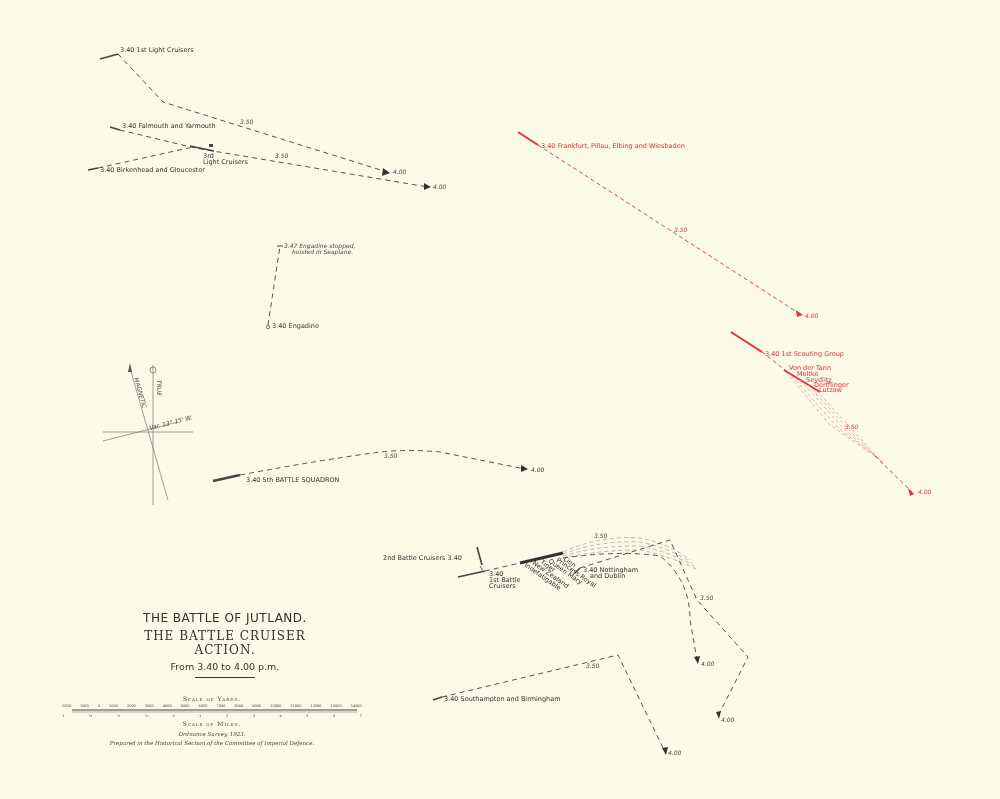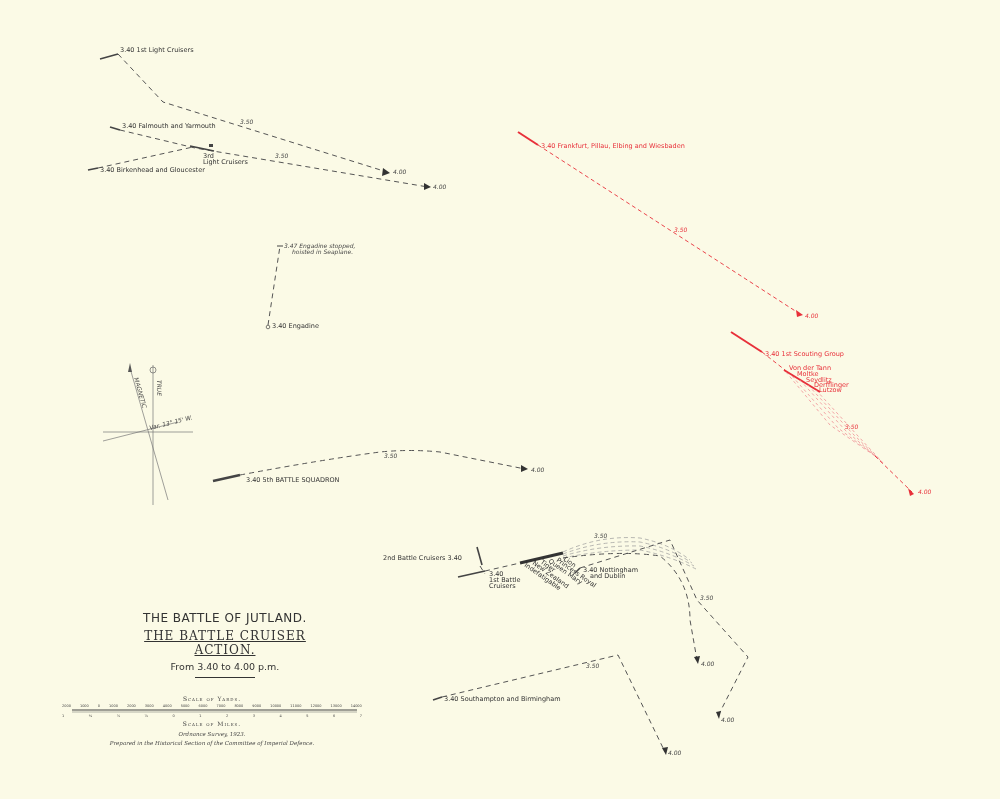--- a/index.html
+++ b/index.html
@@ -12,21 +12,21 @@
   .lbl { font-size:6.5px; fill:#333; font-family:"DejaVu Sans", sans-serif; }
   .lbl-red { font-size:6.5px; fill:#e8303a; font-family:"DejaVu Sans", sans-serif; }
   .time { font-size:6px; fill:#444; font-style:italic; font-family:"DejaVu Sans", sans-serif; }
   .time-red { font-size:6px; fill:#e8303a; font-style:italic; font-family:"DejaVu Sans", sans-serif; }
   .ship { fill:none; stroke:#444; stroke-width:1.6; }
   .ship-red { fill:none; stroke:#e8303a; stroke-width:2; }
   .arrow { fill:#333; }
   .arrow-red { fill:#e8303a; }
   .title-block { position:absolute; left:140px; top:611px; width:170px; text-align:center; color:#333; }
   .t1 { font-size:12px; letter-spacing:0.5px; font-family:"DejaVu Sans", sans-serif; }
-  .t2 { font-size:12px; letter-spacing:1px; font-family:"DejaVu Serif", serif; margin-top:4px;text-decoration:underline; }
+  .t2 { font-size:12px; letter-spacing:1px; font-family:"DejaVu Serif", serif; margin-top:4px; }
   .t3 { font-size:9.5px; margin-top:4px; font-family:"DejaVu Sans", sans-serif; }
   .t-rule { width:60px; height:1px; background:#333; margin:5px auto 0; }
   .scale-block { position:absolute; left:62px; top:695px; width:300px; color:#444; text-align:center; }
   .sc-title { font-size:6px; letter-spacing:1px; font-family:"DejaVu Serif", serif; font-variant:small-caps; }
   .credit1 { font-size:5.5px; font-style:italic; margin-top:4px; font-family:"DejaVu Serif", serif; }
   .credit2 { font-size:5.5px; font-style:italic; margin-top:3px; font-family:"DejaVu Serif", serif; }
   .ticks { position:relative; height:16px; margin-top:2px; }
   .tickrow { position:absolute; left:0; width:100%; display:flex; justify-content:space-between; font-size:3.5px; }
 </style>
 </head>

